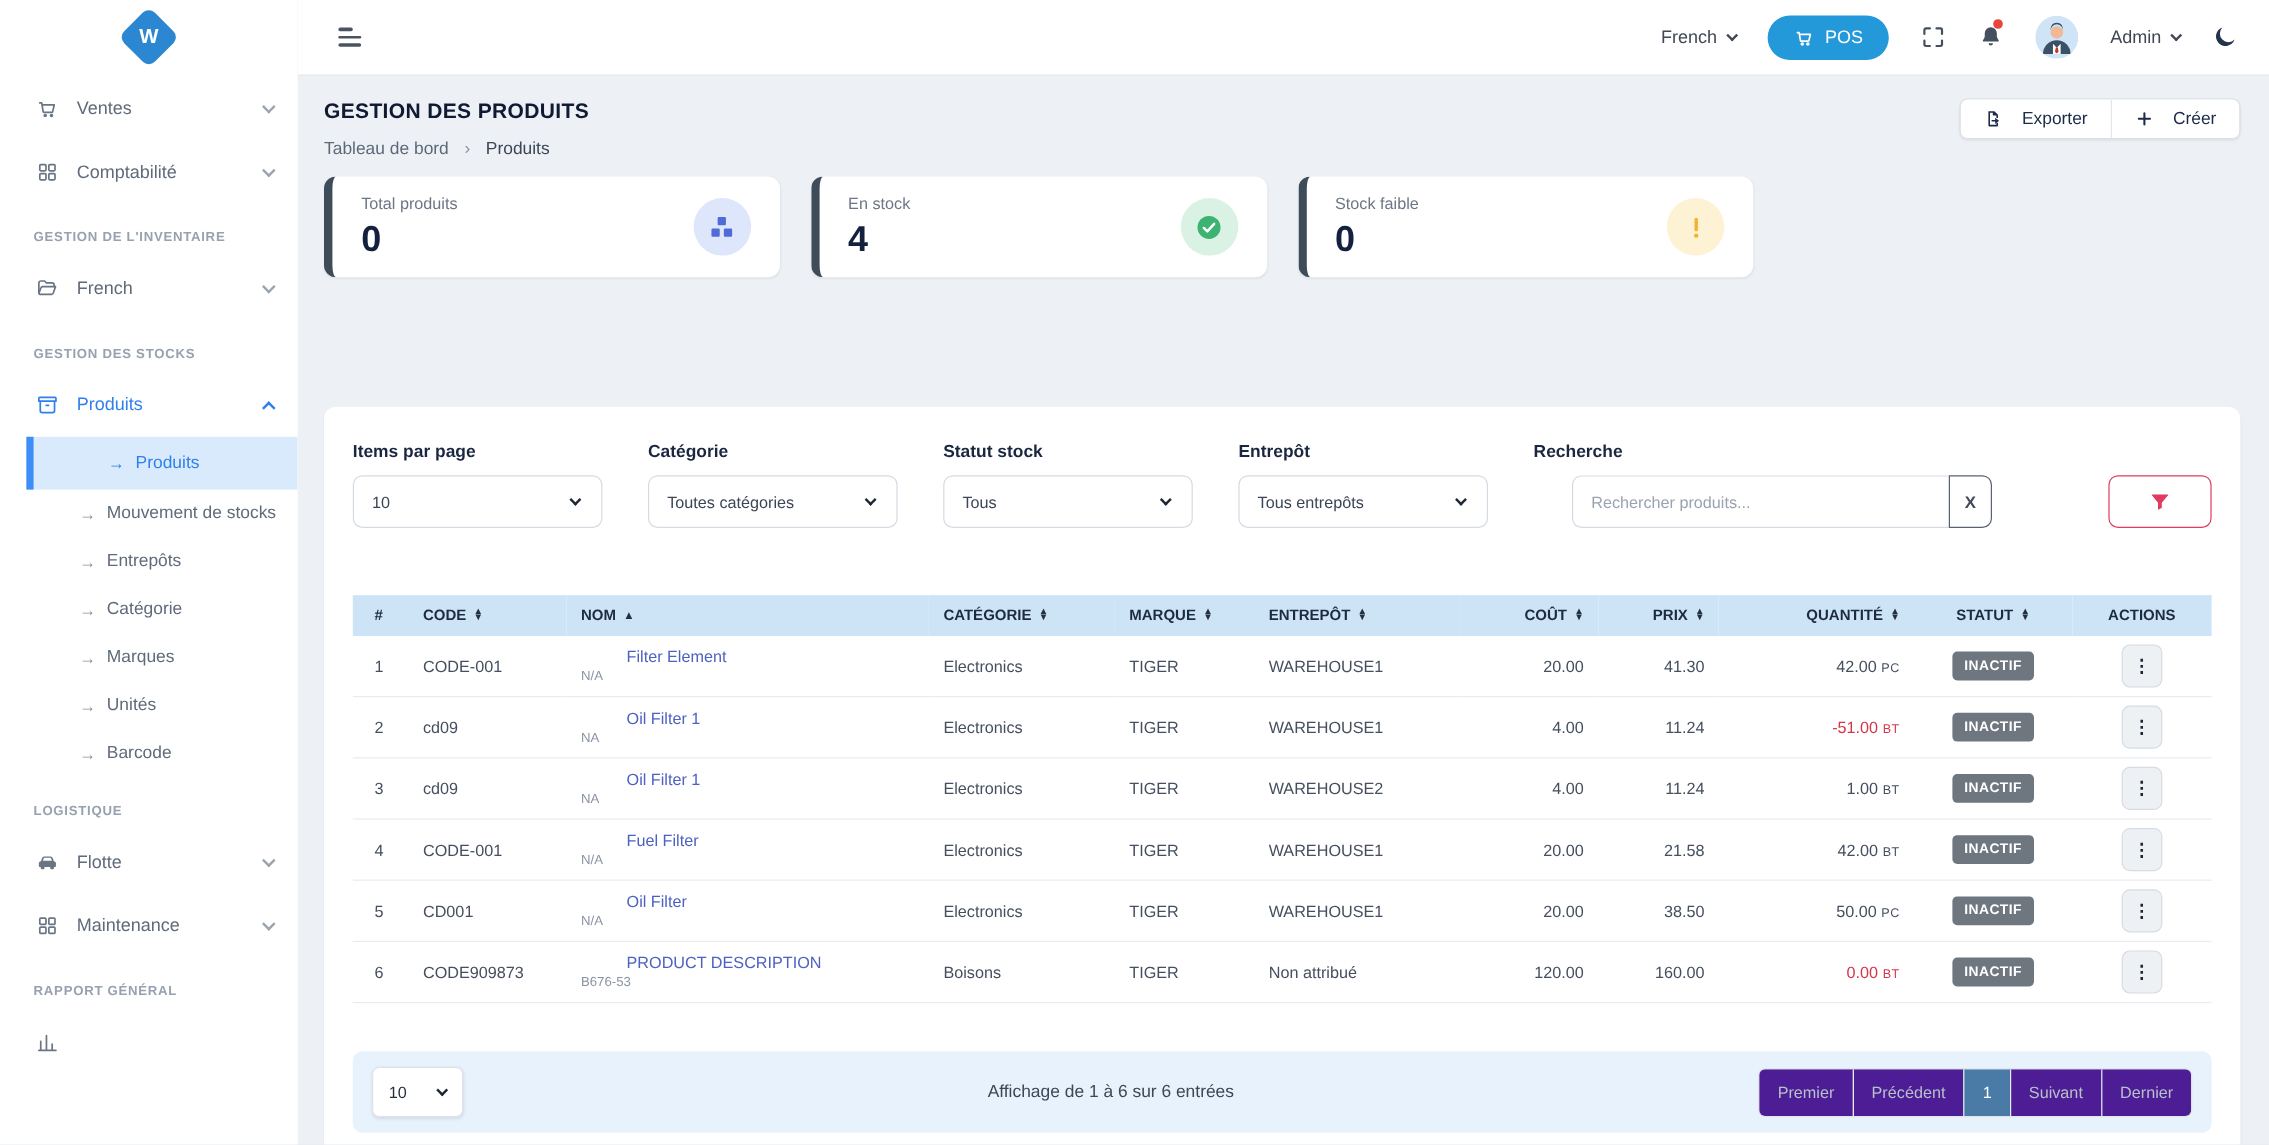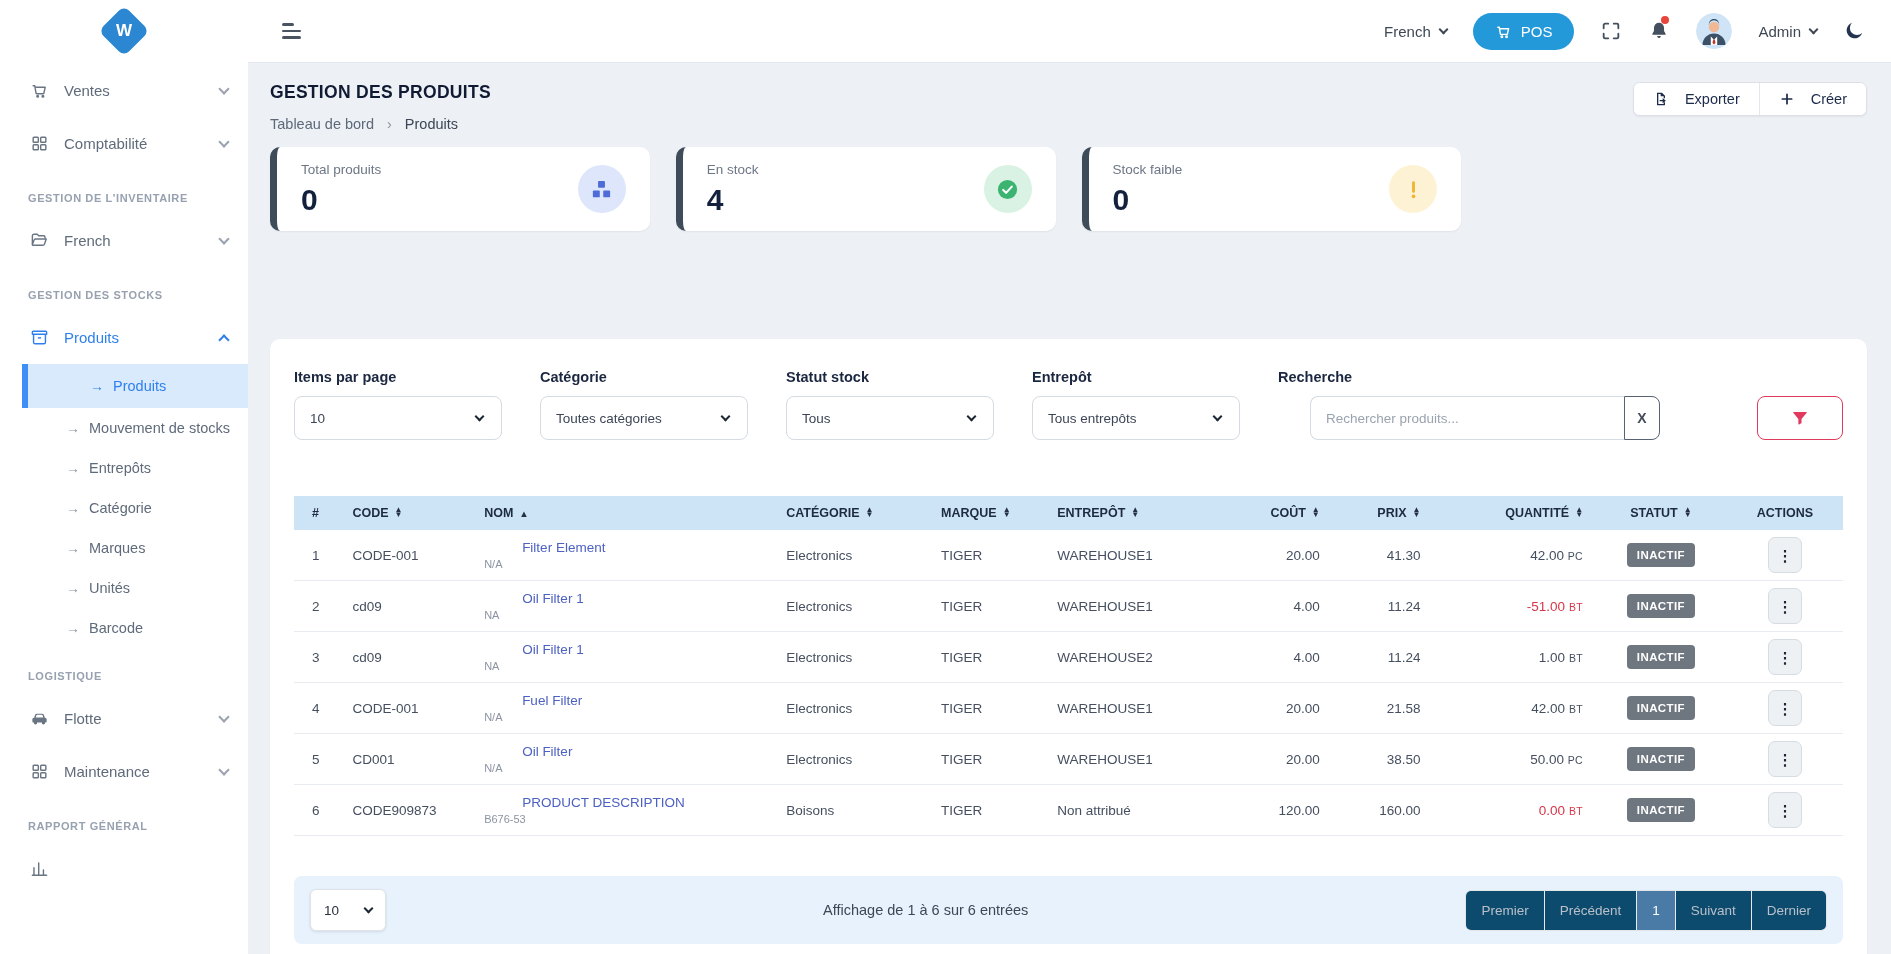--- a/index.html
+++ b/index.html
@@ -98,21 +98,21 @@
   .neg { color:#d63649 !important; }
   .badge { display:inline-block; background:#6e7680; color:#fff; font-size:11.5px; font-weight:bold; letter-spacing:.4px; padding:6px 10px; border-radius:4px; }
   .dots-btn { width:34px; height:36px; background:#eef1f4; border:1px solid #d6dce2; border-radius:7px; font-size:15px; font-weight:bold; color:#1d2733; cursor:pointer; font-family:inherit; line-height:1; }
 
   
   .table-footer { margin-top:40px; background:#e7f2fc; border-radius:8px; padding:13px 16px; display:flex; align-items:center; }
   .footer-select { width:76px; height:42px; background:#fff; border:1px solid #dfe3e8; border-radius:6px; box-shadow:0 1px 3px rgba(16,24,40,.10); display:flex; align-items:center; justify-content:space-between; padding:0 13px; font-size:13.5px; color:#27313f; cursor:pointer; }
   .footer-select .chev { width:7px; height:7px; color:#1d2733; }
   .footer-info { flex:1; text-align:center; font-size:14.5px; color:#3d4756; }
   .pagination { display:flex; background:#fff; border:1px solid #e1e5ea; border-radius:6px; overflow:hidden; }
-  .pagination button { background:#0c4a6e; border:none; border-left:1px solid #e7eaee; padding:12px 15px; font-size:13.5px; color:#b9c0c9; cursor:pointer; font-family:inherit; }
+  .pagination button { background:#4c1d95; border:none; border-left:1px solid #e7eaee; padding:12px 15px; font-size:13.5px; color:#b9c0c9; cursor:pointer; font-family:inherit; }
   .pagination button:first-child { border-left:none; }
   .pagination button.active { background:#4a7ba7; color:#fff; }
 </style>
 </head>
 <body>
 
 <div class="app">
 
   <aside class="sidebar">
     <div class="logo-box">

